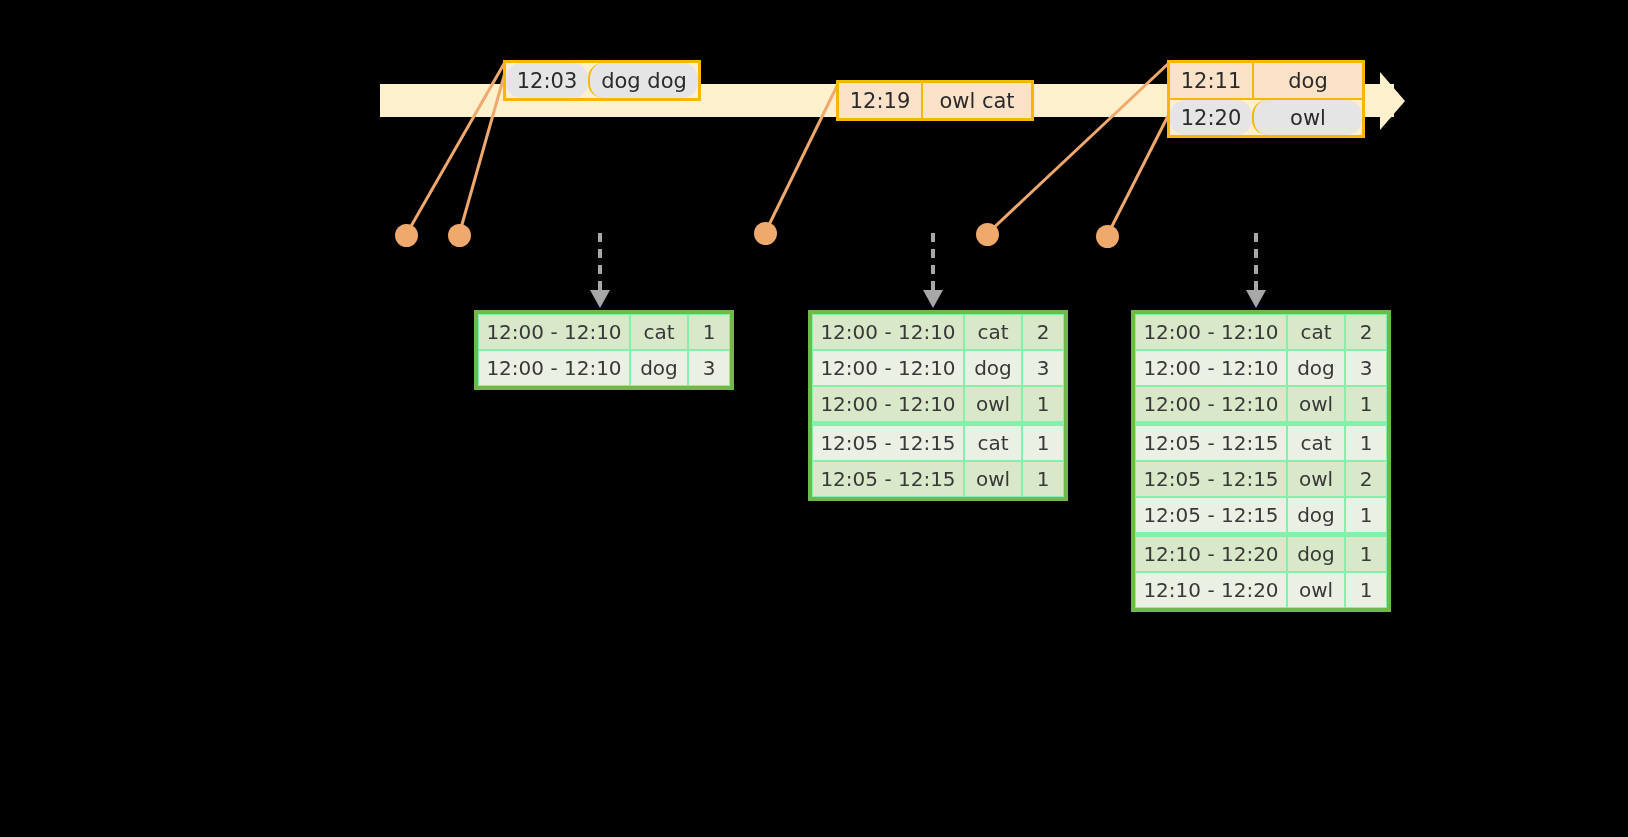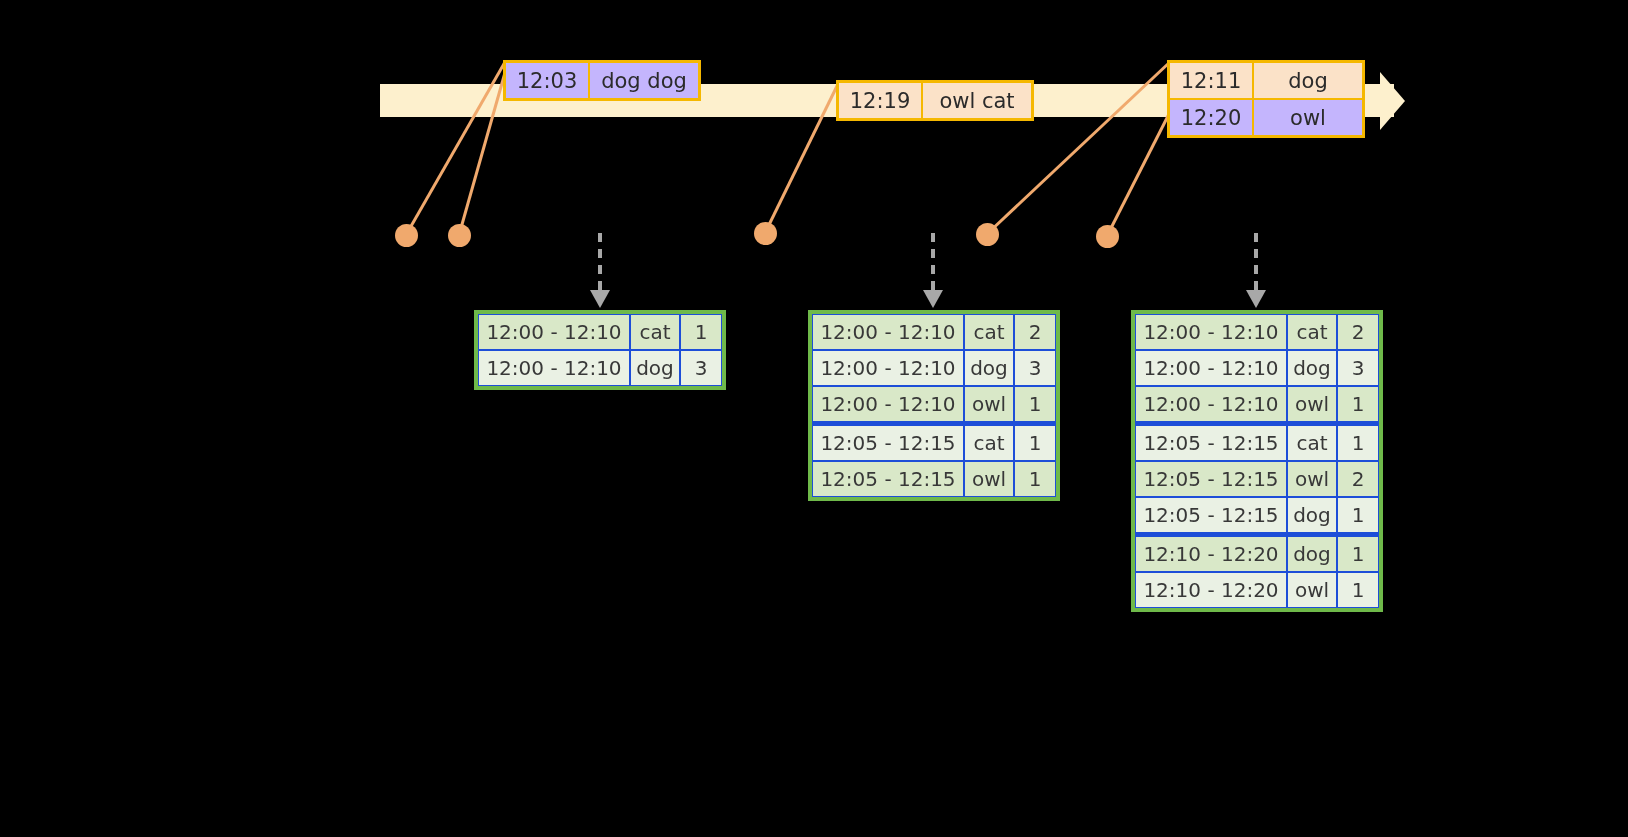--- a/index.html
+++ b/index.html
@@ -36,38 +36,38 @@
   .evt-row{display:flex;}
   .evt-row + .evt-row{border-top:2px solid #f5b800;}
   .evt-cell{
     font-size:21px;color:#2b2b2b;
     display:flex;align-items:center;justify-content:center;
     height:35px;box-sizing:border-box;
   }
   .evt-cell.time{width:82px;}
   .evt-cell.payload{width:110px;border-left:2px solid #f5b800;}
   .evt-row.shade .evt-cell{background:#fbe2c8;}
-  .evt-row.plain .evt-cell{background:#c4b5fd;}
+  .evt-row.plain .evt-cell{background:#e5e5e5;border-radius:15px;}
 
   
   .res-table{
     position:absolute;
     border:4px solid #6fb94a;
-    background:#1d4ed8;
+    background:#86efac;
     box-sizing:border-box;
   }
   .res-row{display:flex;}
   .res-cell{
     font-size:20px;color:#383838;
     display:flex;align-items:center;justify-content:center;
     height:34px;box-sizing:border-box;
     margin:1px;
   }
   .res-cell.win{width:150px;}
-  .res-cell.key{width:48px;}
+  .res-cell.key{width:56px;}
   .res-cell.cnt{width:40px;}
   .res-row.sA .res-cell{background:#d9e8c8;}
   .res-row.sB .res-cell{background:#eaf1e4;}
   .res-row.grp{margin-top:3px;}
 
   
   .dot{
     position:absolute;width:23px;height:23px;border-radius:50%;
     background:#f0a96d;
   }

